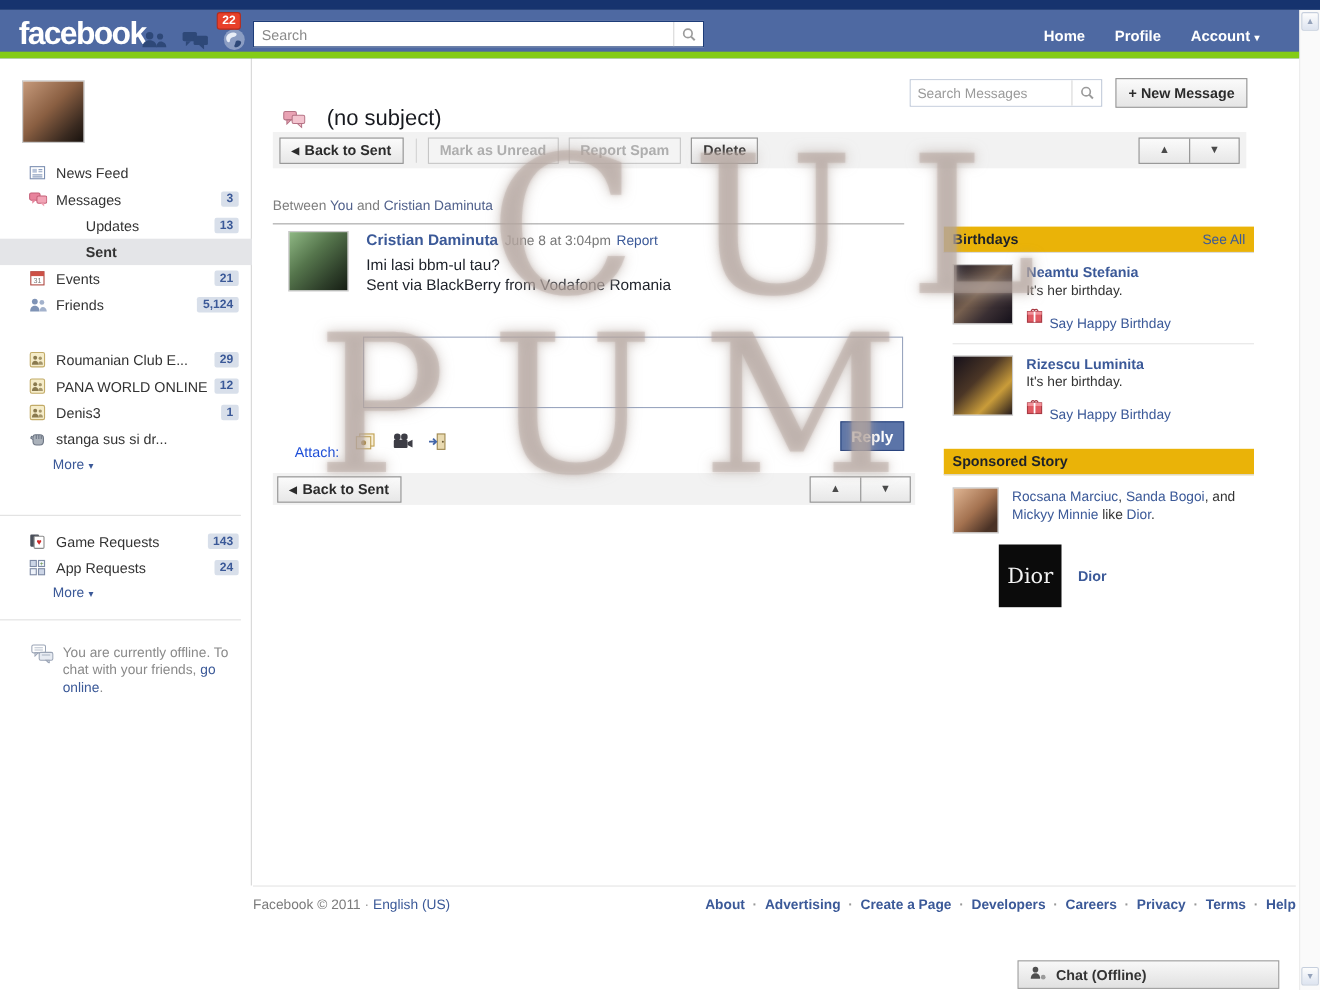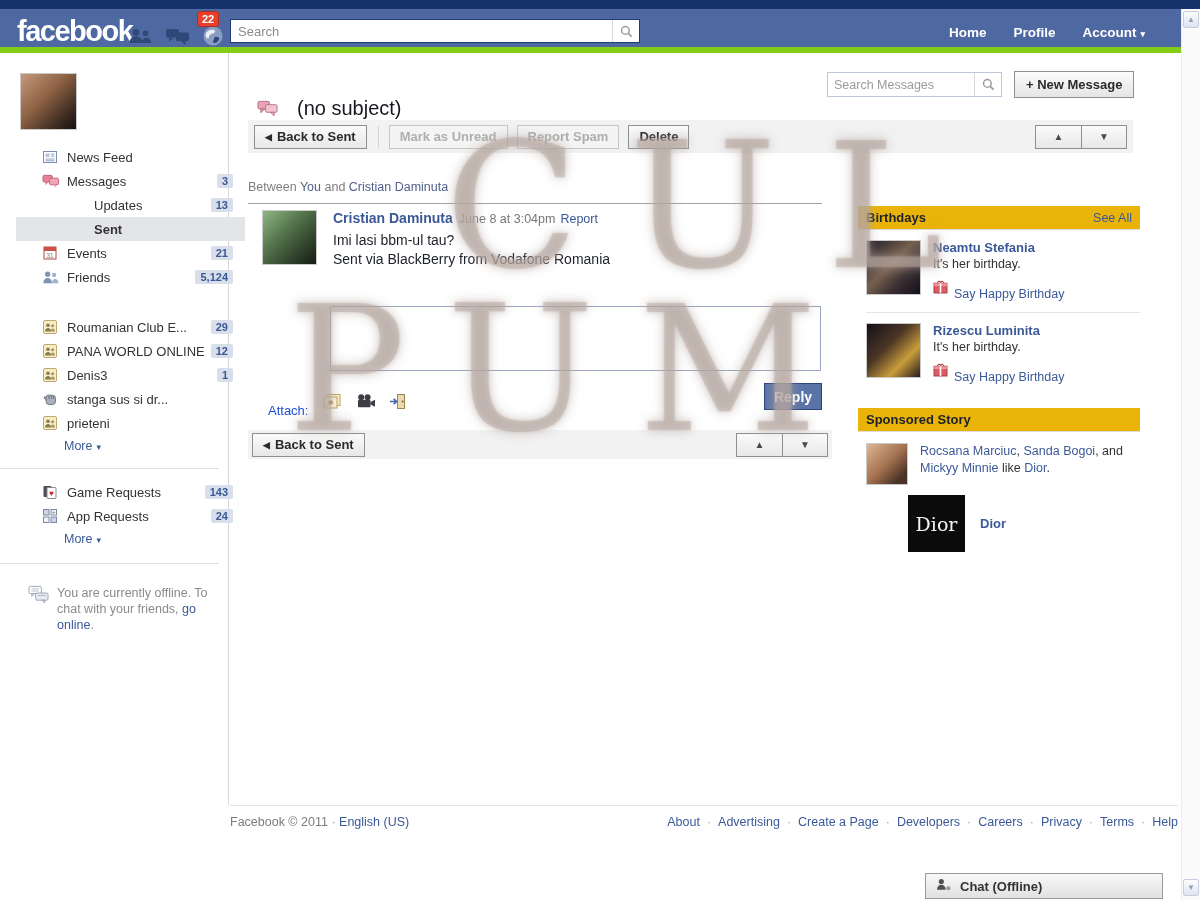--- a/index.html
+++ b/index.html
@@ -34,21 +34,21 @@
             background:linear-gradient(#fdfdfd,#dde4f0); color:#94a2ba; font-size:8px; text-align:center; line-height:15px; cursor:pointer;}
   .sb-up { top:2px; } .sb-down { bottom:4px; }
 
   
   .sidebar { position:absolute; top:53px; left:0; width:229px; height:752px; border-right:1px solid #d6d6d6; background:#fff; }
   .profile { position:absolute; top:20px; left:20px; display:flex; gap:13px; }
   .avatar { background:#846248; border:1px solid #c9c9c9; }
   .av-bianca { width:57px; height:57px; background:linear-gradient(135deg,#c69a7b 0%,#8a5f42 45%,#3a2a20 80%,#17110d 100%); cursor:pointer;}
   .profile-name { color:#3b5998; font-weight:bold; font-size:13px; margin-top:7px; display:block; }
   .edit-link { color:#5f6c87; font-size:12px; margin-top:4px; display:block; }
-  .nav, .groups, .requests { position:absolute; left:16px; width:229px; }
+  .nav, .groups, .requests { position:absolute; left:0; width:229px; }
   .nav { top:92px; } .groups { top:262px; } .requests { top:427px; }
   .srow { height:24px; display:flex; align-items:center; padding-left:26px; position:relative; cursor:pointer; font-size:13px; color:#333; }
   .srow .ic { width:17px; height:17px; margin-right:8px; display:flex; align-items:center; }
   .srow.sub { padding-left:78px; }
   .srow.selected { background:#e4e5e8; font-weight:bold; }
   .cbadge { position:absolute; right:12px; background:#d8dfea; color:#3b5998; font-weight:bold; font-size:11px;
             padding:1px 5px; border-radius:2px; }
   .more-row { height:22px; display:flex; align-items:center; padding-left:48px; }
   .more-row a { color:#3b5998; font-size:12.5px; }
   .more-row .caret { font-size:9px; color:#3b5998; margin-left:4px; }
@@ -125,21 +125,21 @@
   .story-text a { color:#3b5998; }
   .dior-row { margin:10px 0 0 50px; display:flex; align-items:center; gap:15px; }
   .dior-logo { width:57px; height:57px; background:#0b0b0b; color:#f4f4f4; display:flex; align-items:center;
                justify-content:center; font-family:"DejaVu Serif", serif; font-size:19px; cursor:pointer; }
   .dior-link { color:#3b5998; font-weight:bold; font-size:13px; }
 
   
   .footer { position:absolute; left:230px; top:805px; width:948px; border-top:1px solid #e4e4e4; padding-top:9px;
             display:flex; justify-content:space-between; font-size:12.5px; color:#7b7b7b; background:#fff; }
   .footer a { color:#3b5998; }
-  .f-links { display:flex; gap:7px; align-items:flex-start; }
+  .f-links { display:flex; gap:7px; align-items:flex-start;font-weight:bold; }
   .fsep { color:#999; }
 
   
   .chatbar { position:absolute; left:925px; top:873px; width:238px; height:26px; border:1px solid #9a9a9a;
              background:linear-gradient(#f8f8f8,#e1e1e1); display:flex; align-items:center; gap:8px;
              padding:0 10px; font-weight:bold; color:#333; z-index:10; cursor:pointer; }
 
   
   .wm { position:absolute; font-family:"DejaVu Serif", serif; color:rgba(178,166,160,0.35);
         text-shadow:0 0 12px rgba(178,166,160,0.65), 0 0 3px rgba(190,160,150,0.4);
@@ -312,32 +312,20 @@
         <span class="ic">
             <svg width="16" height="16" viewBox="0 0 16 16">
               <path d="M4 6.5q0-2.3 2.2-2.3h4q3.3 0 3.3 3.2v2.8q0 3.3-3.3 3.3H7.2q-3.2 0-3.2-3.2z" fill="#aab1ba" stroke="#6e7785"></path>
               <line x1="7" y1="4.5" x2="7" y2="8" stroke="#6e7785"></line>
               <line x1="9.3" y1="4.5" x2="9.3" y2="8" stroke="#6e7785"></line>
               <line x1="11.5" y1="5" x2="11.5" y2="8" stroke="#6e7785"></line>
               <path d="M4 8.5 L2 7.3 2.6 5.8 4.5 6.5" fill="#aab1ba" stroke="#6e7785"></path>
             </svg>
           </span>
         <span>stanga sus si dr...</span>
-      </div>
-      <div class="srow">
-        <span class="ic">
-            <svg width="16" height="16" viewBox="0 0 16 16">
-              <rect x="1.5" y="1.5" width="13" height="13" rx="1.5" fill="#f5ecc9" stroke="#c2ab68"></rect>
-              <circle cx="6" cy="6.3" r="1.8" fill="#8a7a4e"></circle>
-              <path d="M3 12.5c0-2.4 1.4-3.6 3-3.6s3 1.2 3 3.6z" fill="#8a7a4e"></path>
-              <circle cx="10.6" cy="6.7" r="1.5" fill="#a5966a"></circle>
-              <path d="M8.6 12.5c.2-2 1.1-3 2.1-3 1.3 0 2.3 1 2.3 3z" fill="#a5966a"></path>
-            </svg>
-          </span>
-        <span>prieteni</span>
       </div>
       <div class="more-row">
         <a><span>More</span><span class="caret">▾</span></a>
       </div>
     </div>
 
     <div class="sep-line sep1"></div>
 
     <div class="requests">
       <div class="srow">

